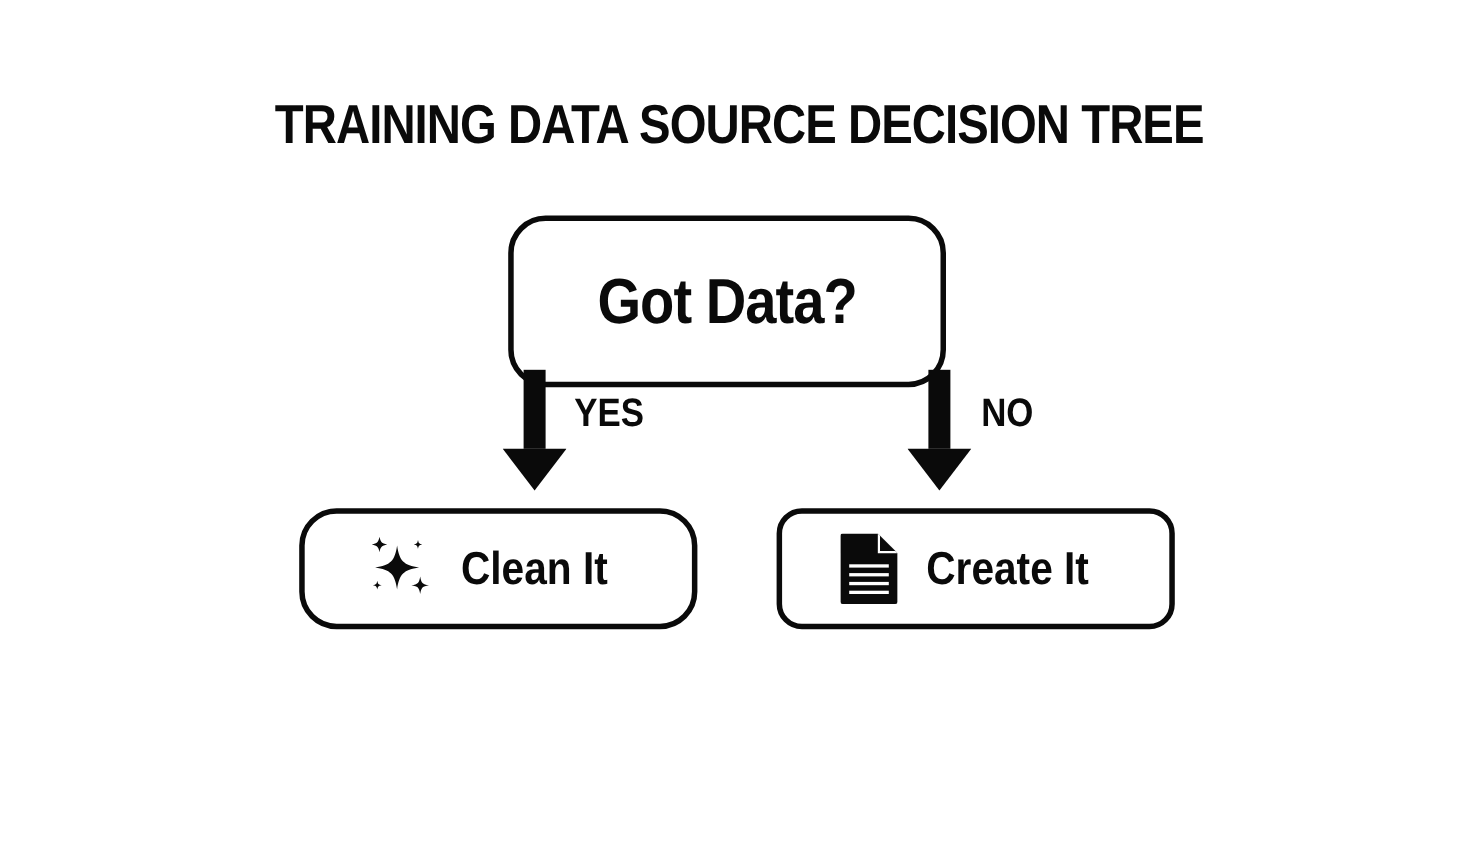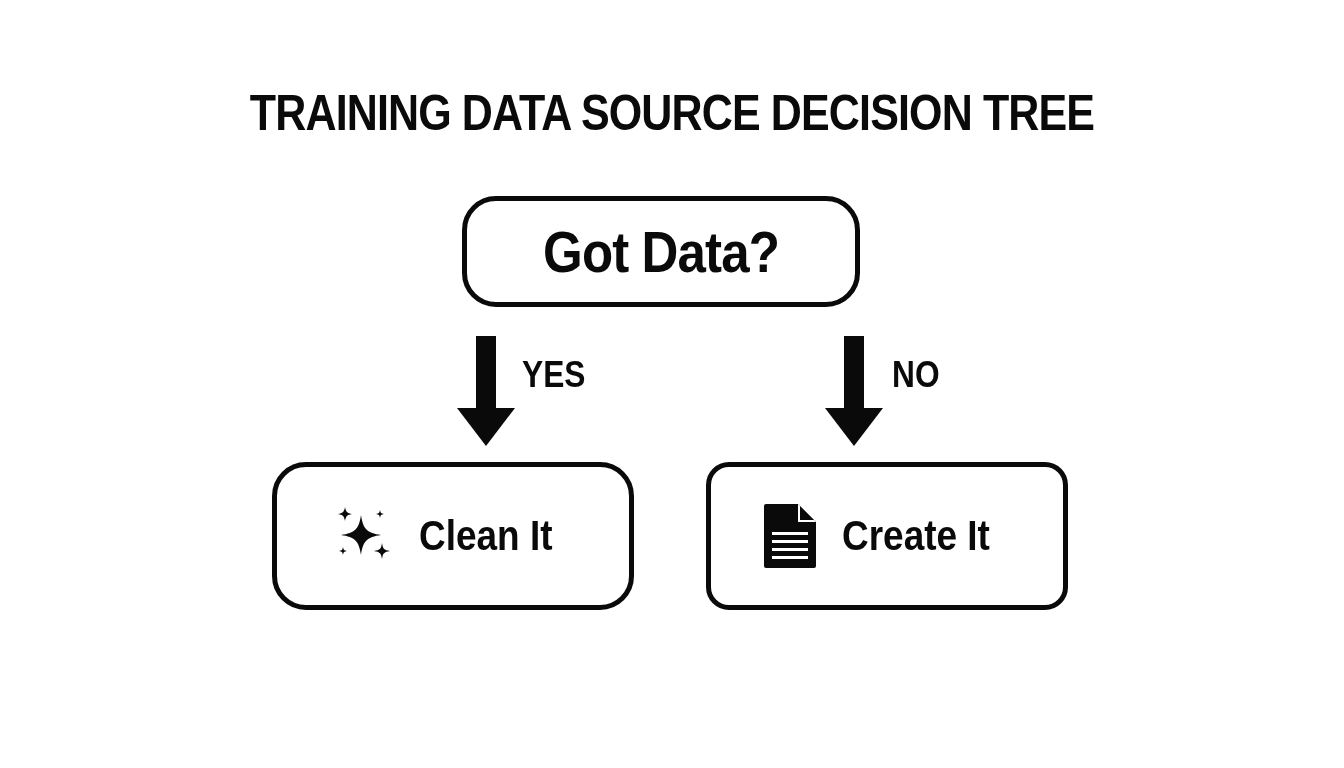--- a/index.html
+++ b/index.html
@@ -9,23 +9,23 @@
     }
     .title {
       position: absolute; left: 0; right: 0; top: 84px; text-align: center;
       font-size: 50px; font-weight: bold; letter-spacing: -1px;
       transform: scaleX(0.86); transform-origin: center;
     }
     .box {
       position: absolute; box-sizing: border-box; border: 5px solid #0a0a0a; border-radius: 34px;
       background: #fff; display: flex; align-items: center; justify-content: center;
     }
-    .root { left: 462px; top: 196px; width: 398px; height: 111px; }
+    .root { left: 462px; top: 196px; width: 398px; height: 156px; }
     .root span { font-size: 58px; font-weight: bold; letter-spacing: -1px; display: inline-block; transform: scaleX(0.88); }
-    .leaf { top: 462px; width: 362px; height: 148px; }
+    .leaf { top: 462px; width: 362px; height: 110px; }
     .leaf.left { left: 272px; }
     .leaf.right { left: 706px; border-radius: 23px; }
     .leaf .lbl { font-size: 42px; font-weight: bold; display: inline-block; transform: scaleX(0.88); transform-origin: left center; }
     .leaf .ico { margin-right: 26px; display: flex; align-items: center; }
     .arrow { position: absolute; }
     .arrow.yes { left: 457px; top: 336px; }
     .arrow.no { left: 825px; top: 336px; }
     .branch-label { position: absolute; font-size: 36px; font-weight: bold; display: inline-block; transform: scaleX(0.88); transform-origin: left center; }
     .branch-label.yes { left: 522px; top: 354px; }
     .branch-label.no { left: 892px; top: 354px; }

